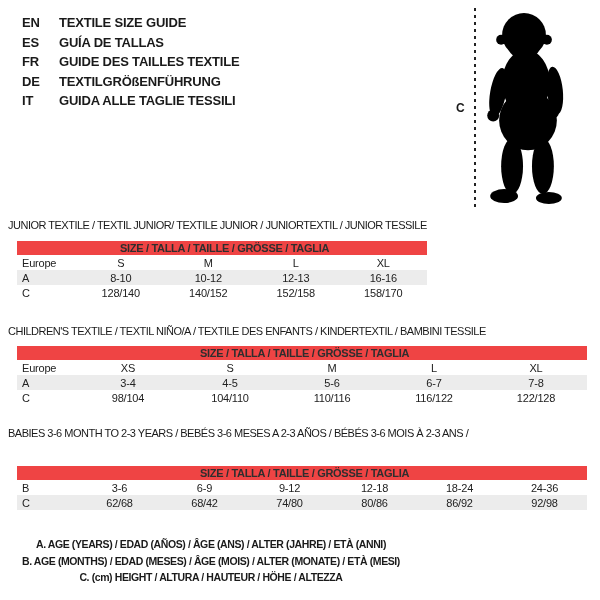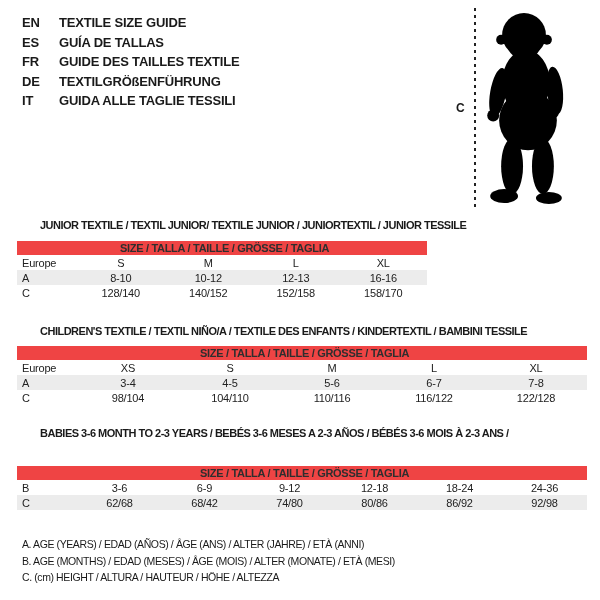--- a/index.html
+++ b/index.html
@@ -23,22 +23,22 @@
     background: repeating-linear-gradient(to bottom, #222222 0 3px, transparent 3px 7px);
   }
   .height-label {
     position: absolute; left: 456px; top: 101px;
     font-weight: bold; font-size: 12px;
   }
   .baby-figure { position: absolute; left: 481px; top: 9px; width: 92px; height: 199px; }
 
   
   .section-title {
-    position: absolute; left: 40px;
-    font-weight: bold; font-size: 11px; letter-spacing: -0.5px;
+    position: absolute; left: 8px;
+    font-weight: normal; font-size: 11px; letter-spacing: -0.5px;
     line-height: 18px; white-space: nowrap;
   }
 
   
   table.size-table {
     position: absolute; left: 17px;
     border-collapse: collapse; table-layout: fixed;
     font-size: 11px; letter-spacing: -0.2px;
   }
   table.size-table col.label-col { width: 60px; }
@@ -50,22 +50,22 @@
     font-weight: 700; color: #2e2e2e; font-size: 11px;
     padding-left: 5px; letter-spacing: -0.3px;
   }
   td { height: 15px; text-align: center; color: #222222; }
   td.row-label { text-align: left; padding-left: 5px; }
   tr.alt td { background: #ececec; }
 
   
   .legend { position: absolute; left: 22px; top: 536px; }
   .legend-line {
-    font-weight: normal; font-size: 10.5px; line-height: 16.5px;
-    letter-spacing: -0.4px; white-space: nowrap;
+    font-weight: bold; font-size: 10.5px; line-height: 16.5px;
+    letter-spacing: -0.4px; white-space: nowrap; text-align: center;
   }
 </style>
 </head>
 <body>
 
 <div class="lang-list">
   <div class="lang-row">
     <span class="lang-code">EN</span>
     <span class="lang-title">TEXTILE SIZE GUIDE</span>
   </div>

